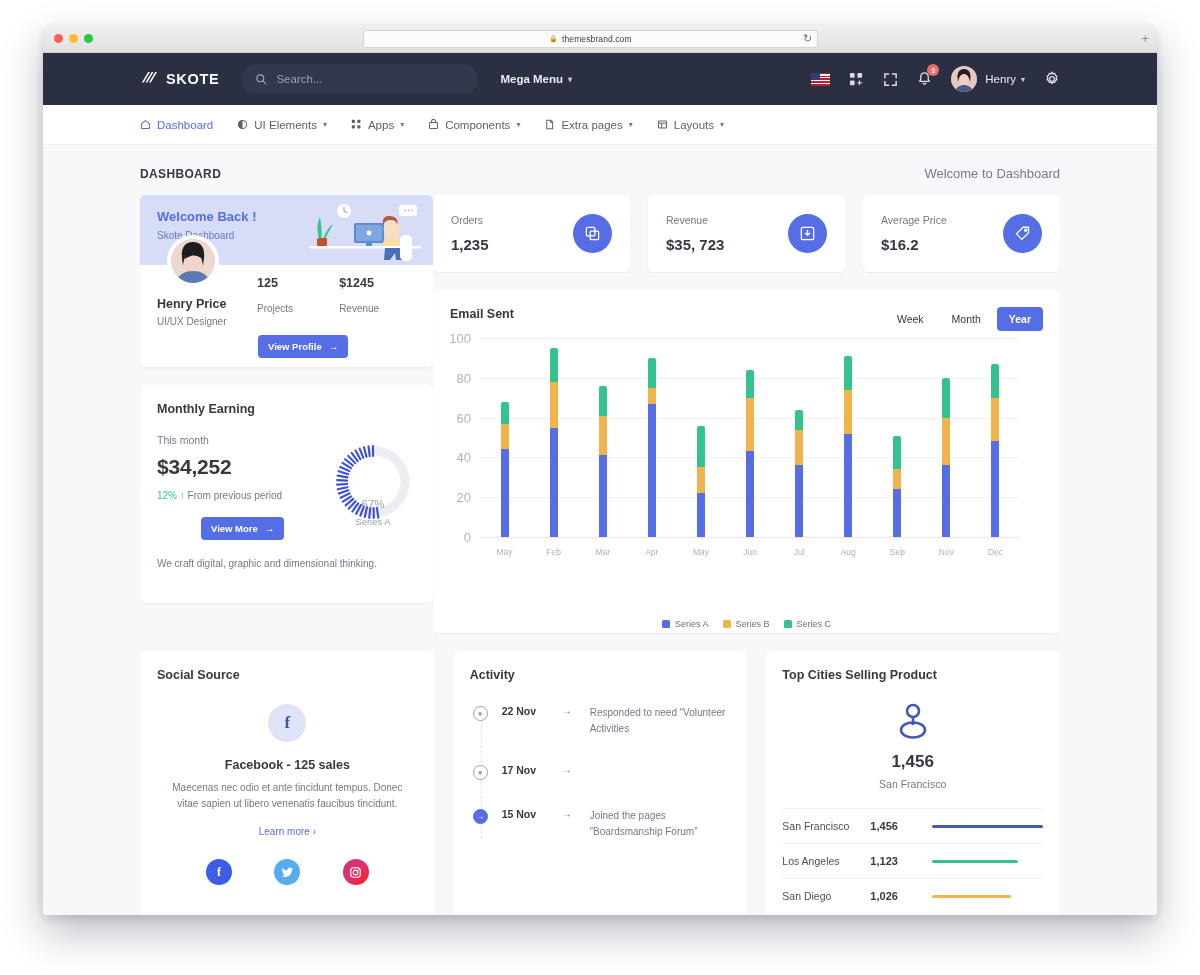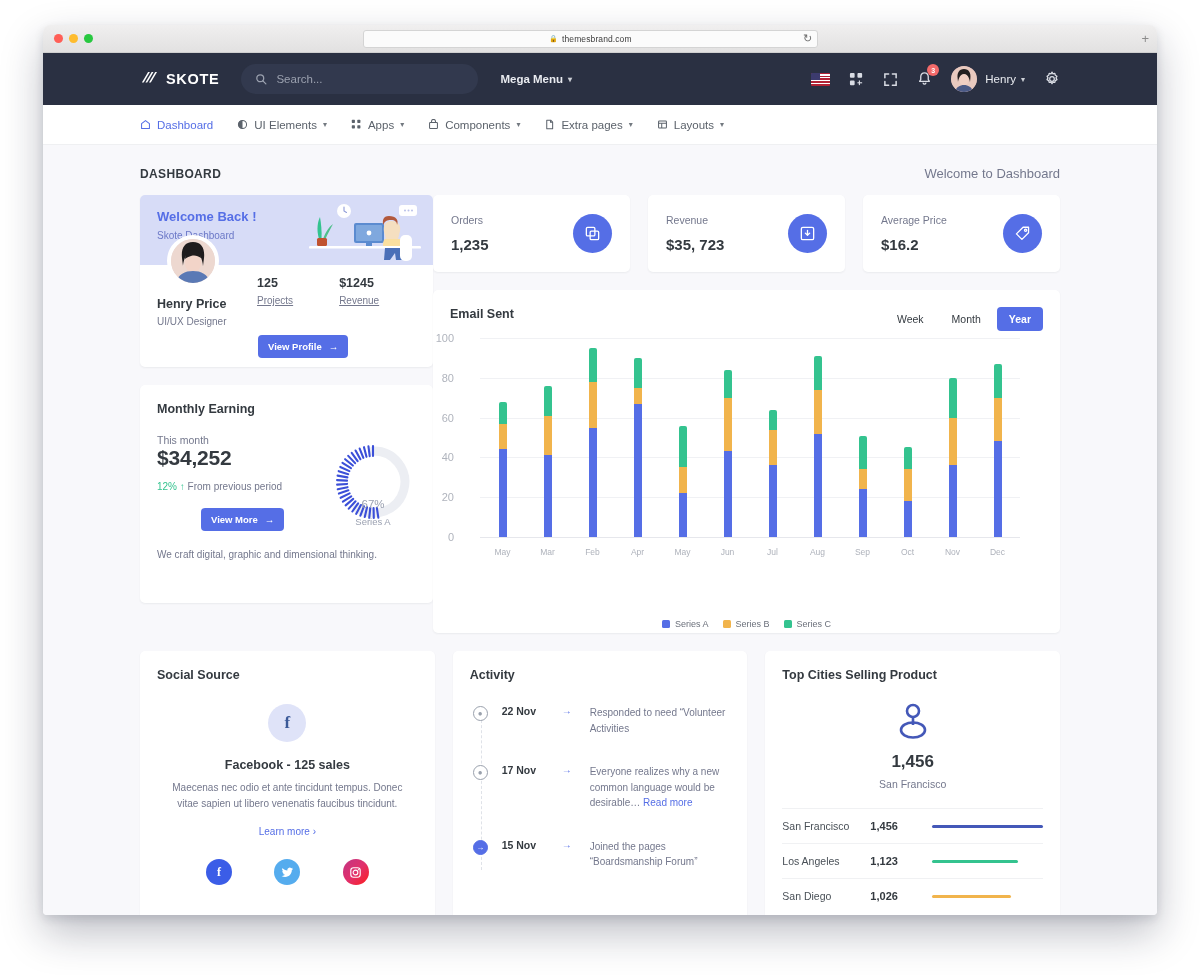--- a/index.html
+++ b/index.html
@@ -103,33 +103,33 @@
   .wc-body { display:flex; padding: 0 17px; }
   .wc-left { width: 100px; position:relative; }
   .avatar-lg {
     position:absolute; top:-30px; left: 10px; width:52px;height:52px;border-radius:50%;
     border:4px solid #fff; overflow:hidden; background:#e9d6d0;
   }
   .wc-name { position:absolute; top:32px; left:0; font-size:12.5px; font-weight:bold; color:#343a40; white-space:nowrap;}
   .wc-role { position:absolute; top:51px; left:0; font-size:10px; color:#74788d; white-space:nowrap;}
   .wc-stats { display:flex; gap:46px; padding-top: 11px; }
   .stat-num { font-size:12.5px; font-weight:bold; color:#343a40; }
-  .stat-lbl { font-size:10px; color:#74788d; margin-top:5px;text-decoration:underline; }
+  .stat-lbl { font-size:10px; color:#74788d; margin-top:13px; }
   .btn-primary {
     background:#556ee6; color:#fff; border:none; border-radius:4px;
     font-size:9.5px; font-weight:bold; font-family:inherit;
     padding: 6px 10px; display:inline-flex; align-items:center; gap:7px; cursor:pointer;
   }
   .wc-btnwrap { position:absolute; left: 118px; top: 140px; }
 
   
   .earning { margin-top:18px; height: 218px; padding: 17px; position:relative; }
   .card-title { font-size:12.5px; font-weight:bold; color:#343a40; }
   .this-month { font-size:10.5px; color:#74788d; margin-top:18px; }
-  .big-amount { font-size:21px; font-weight:bold; color:#343a40; letter-spacing:-.2px;}
+  .big-amount { font-size:21px; font-weight:bold; color:#343a40; margin-top:9px; letter-spacing:-.2px;}
   .delta { margin-top:9px; font-size:10px; color:#74788d; line-height:1.55; max-width:140px; }
   .delta .up { color:#34c38f; }
   .earn-btn { margin-top:13px;padding-left:44px; }
   .earn-foot { font-size:10px; color:#74788d; margin-top:18px; }
   .gauge { position:absolute; right: 18px; top: 55px; width: 84px; height: 95px; text-align:center; }
   .gauge-pct { position:absolute; left:0; right:0; top:58px; font-size:11.5px; color:#9aa0b0; }
   .gauge-lbl { position:absolute; left:0; right:0; top:76px; font-size:9.5px; color:#9aa0b0; }
 
   
   .stats-row { display:flex; gap:18px; }
@@ -142,21 +142,21 @@
   }
 
   
   .chartcard { margin-top:18px; height: 343px; padding: 17px 17px 10px; position:relative; }
   .chart-head { display:flex; justify-content:space-between; align-items:flex-start; }
   .toggles { display:flex; align-items:center; gap:4px; }
   .tg { font-size:10.5px; color:#343a40; padding: 6px 12px; border-radius:4px; cursor:pointer; }
   .tg.active { background:#556ee6; color:#fff; font-weight:bold; }
 
   .plot { position:absolute; left: 17px; top: 48px; width: 570px; height: 225px; }
-  .ylab { position:absolute; font-size:11px; color:#b0b4bd; right: 566px; transform: translateY(-50%); white-space:nowrap;}
+  .ylab { position:absolute; font-size:13px; color:#b0b4bd; right: 549px; transform: translateY(-50%); white-space:nowrap;}
   .gridline { position:absolute; left: 30px; right: 0; height:1px; background:#f0f1f4; }
   .axisline { position:absolute; left:30px; right:0; height:1px; background:#e6e7ec; }
   .bars { position:absolute; left: 30px; right:0; top:0; bottom: 26px; display:flex; }
   .barcol { flex:1; position:relative; display:flex; justify-content:center; }
   .bar { position:absolute; bottom:0; width:8px; display:flex; flex-direction:column-reverse; }
   .seg { width:100%; }
   .seg.a { background:#556ee6; }
   .seg.b { background:#f1b44c; }
   .seg.c { background:#34c38f; border-radius:2px 2px 0 0; }
   .xlab { position:absolute; bottom:-20px; font-size:8.5px; color:#aeb2bb; width:100%; text-align:center; }
@@ -556,36 +556,36 @@
                 <div class="bars">
                   <div class="barcol">
                     <div class="bar" style="height: 135.32px;">
                       <div class="seg a" style="height: 64.7059%;"></div>
                       <div class="seg b" style="height: 19.1176%;"></div>
                       <div class="seg c" style="height: 16.1765%;"></div>
                     </div>
                     <div class="xlab">May</div>
                   </div>
                   <div class="barcol">
+                    <div class="bar" style="height: 189.05px;">
+                      <div class="seg a" style="height: 57.8947%;"></div>
+                      <div class="seg b" style="height: 24.2105%;"></div>
+                      <div class="seg c" style="height: 17.8947%;"></div>
+                    </div>
+                    <div class="xlab">Feb</div>
+                  </div>
+                  <div class="barcol">
                     <div class="bar" style="height: 151.24px;">
                       <div class="seg a" style="height: 53.9474%;"></div>
                       <div class="seg b" style="height: 26.3158%;"></div>
                       <div class="seg c" style="height: 19.7368%;"></div>
                     </div>
                     <div class="xlab">Mar</div>
                   </div>
                   <div class="barcol">
-                    <div class="bar" style="height: 189.05px;">
-                      <div class="seg a" style="height: 57.8947%;"></div>
-                      <div class="seg b" style="height: 24.2105%;"></div>
-                      <div class="seg c" style="height: 17.8947%;"></div>
-                    </div>
-                    <div class="xlab">Feb</div>
-                  </div>
-                  <div class="barcol">
                     <div class="bar" style="height: 179.1px;">
                       <div class="seg a" style="height: 74.4444%;"></div>
                       <div class="seg b" style="height: 8.88889%;"></div>
                       <div class="seg c" style="height: 16.6667%;"></div>
                     </div>
                     <div class="xlab">Apr</div>
                   </div>
                   <div class="barcol">
                     <div class="bar" style="height: 111.44px;">
                       <div class="seg a" style="height: 39.2857%;"></div>
@@ -618,28 +618,20 @@
                     </div>
                     <div class="xlab">Aug</div>
                   </div>
                   <div class="barcol">
                     <div class="bar" style="height: 101.49px;">
                       <div class="seg a" style="height: 47.0588%;"></div>
                       <div class="seg b" style="height: 19.6078%;"></div>
                       <div class="seg c" style="height: 33.3333%;"></div>
                     </div>
                     <div class="xlab">Sep</div>
-                  </div>
-                  <div class="barcol">
-                    <div class="bar" style="height: 89.55px;">
-                      <div class="seg a" style="height: 40%;"></div>
-                      <div class="seg b" style="height: 35.5556%;"></div>
-                      <div class="seg c" style="height: 24.4444%;"></div>
-                    </div>
-                    <div class="xlab">Oct</div>
                   </div>
                   <div class="barcol">
                     <div class="bar" style="height: 159.2px;">
                       <div class="seg a" style="height: 45%;"></div>
                       <div class="seg b" style="height: 30%;"></div>
                       <div class="seg c" style="height: 25%;"></div>
                     </div>
                     <div class="xlab">Nov</div>
                   </div>
                   <div class="barcol">
@@ -707,23 +699,20 @@
               <span class="act-ring">●</span>
               <span class="act-date">22 Nov</span>
               <span class="act-arrow">→</span>
               <span class="act-text">Responded to need “Volunteer Activities</span>
             </div>
 
             <div class="act">
               <span class="act-ring">●</span>
               <span class="act-date">17 Nov</span>
               <span class="act-arrow">→</span>
-              <span class="act-text">
-                <span>Everyone realizes why a new common language would be desirable… </span><span class="rm">Read more</span>
-              </span>
             </div>
 
             <div class="act">
               <span class="act-ring filled">→</span>
               <span class="act-date">15 Nov</span>
               <span class="act-arrow">→</span>
               <span class="act-text">Joined the pages “Boardsmanship Forum”</span>
             </div>
           </div>
         </div>

